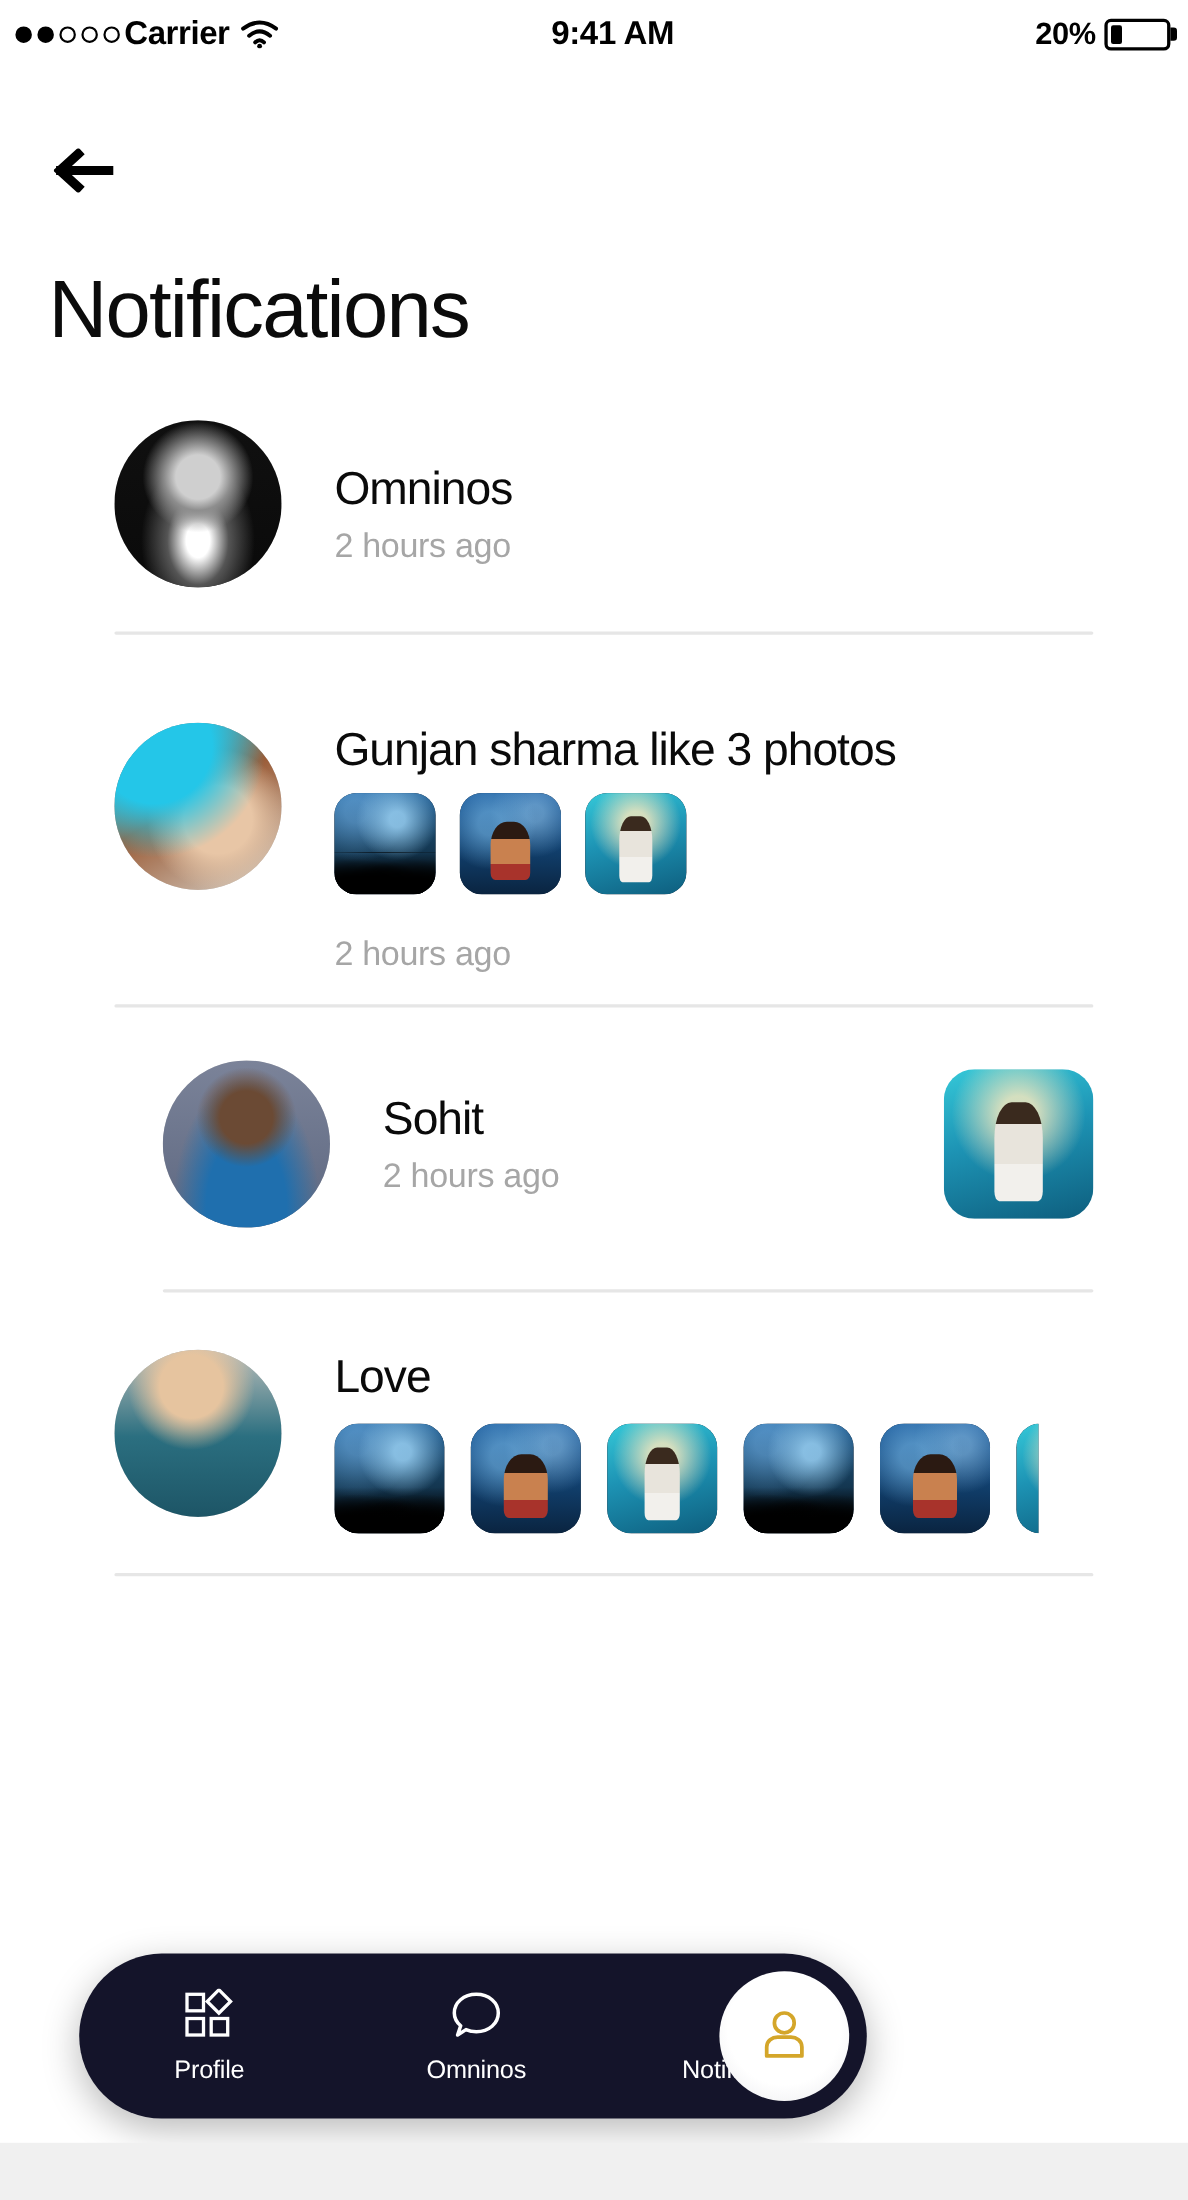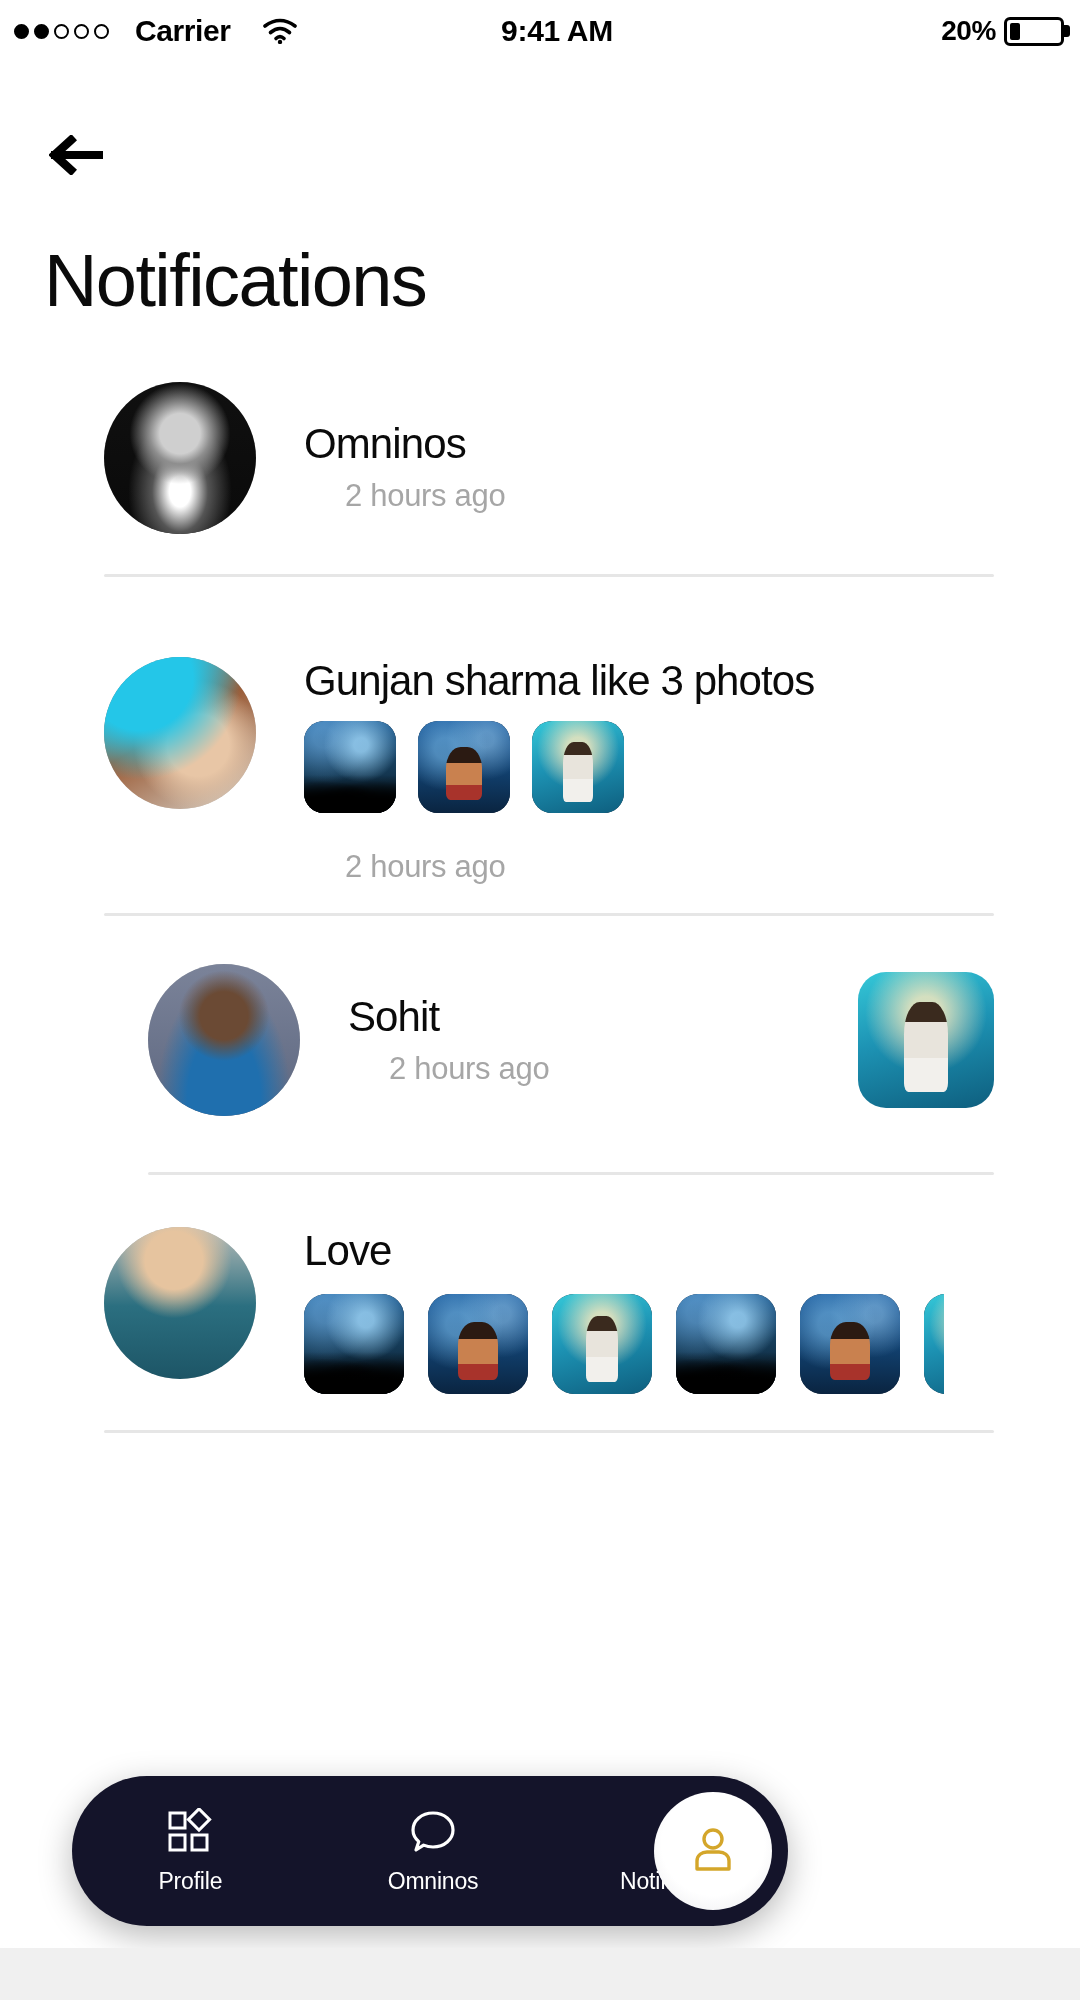--- a/index.html
+++ b/index.html
@@ -10,21 +10,21 @@
     -webkit-font-smoothing:antialiased;
     overflow:hidden;
     position:relative;
   }
 
   
   .statusbar{
     position:absolute; top:0; left:0; width:1080px; height:62px;
     display:flex; align-items:center; color:#000;
   }
-  .sb-left{ position:absolute; left:14px; display:flex; align-items:center; gap:26px; }
+  .sb-left{ position:absolute; left:14px; display:flex; align-items:center; gap:4px; }
   .sb-dots{ display:flex; align-items:center; gap:5px; }
   .sb-dot{ width:15px; height:15px; border-radius:50%; border:2.2px solid #000; }
   .sb-dot.filled{ background:#000; }
   .sb-carrier{ font-size:30px; font-weight:600; letter-spacing:-0.4px; }
   .sb-wifi{ width:34px; height:26px; position:relative; margin-left:6px; }
   .sb-center{ position:absolute; left:17px; width:1080px; text-align:center; font-size:30px; font-weight:600; letter-spacing:-0.3px; }
   .sb-right{ position:absolute; right:16px; display:flex; align-items:center; gap:8px; }
   .sb-pct{ font-size:28px; font-weight:600; letter-spacing:-0.4px; }
   .sb-batt{
     width:60px; height:29px; border:3.5px solid #000; border-radius:6px;
@@ -65,21 +65,20 @@
   }
 
   .row-body{ flex:1; padding-left:48px; min-width:0; }
   .row-name{
     font-size:42px; font-weight:500; color:#0a0a0a; letter-spacing:-0.9px;
     line-height:1.15; white-space:nowrap;
   }
   .row-time{
     font-size:31px; color:#a6a6a6; font-weight:400; letter-spacing:-0.3px;
     margin-top:10px;
-    margin-left:41px;
   }
 
   .thumbs{ display:flex; gap:22px; margin-top:16px; }
   .thumb{
     width:92px; height:92px; border-radius:20px; flex:0 0 92px;
     overflow:hidden; position:relative; background:#123; cursor:pointer;
   }
   .thumbs-scroll{
     display:flex; gap:24px; margin-top:18px; overflow:hidden;
     width:640px;

